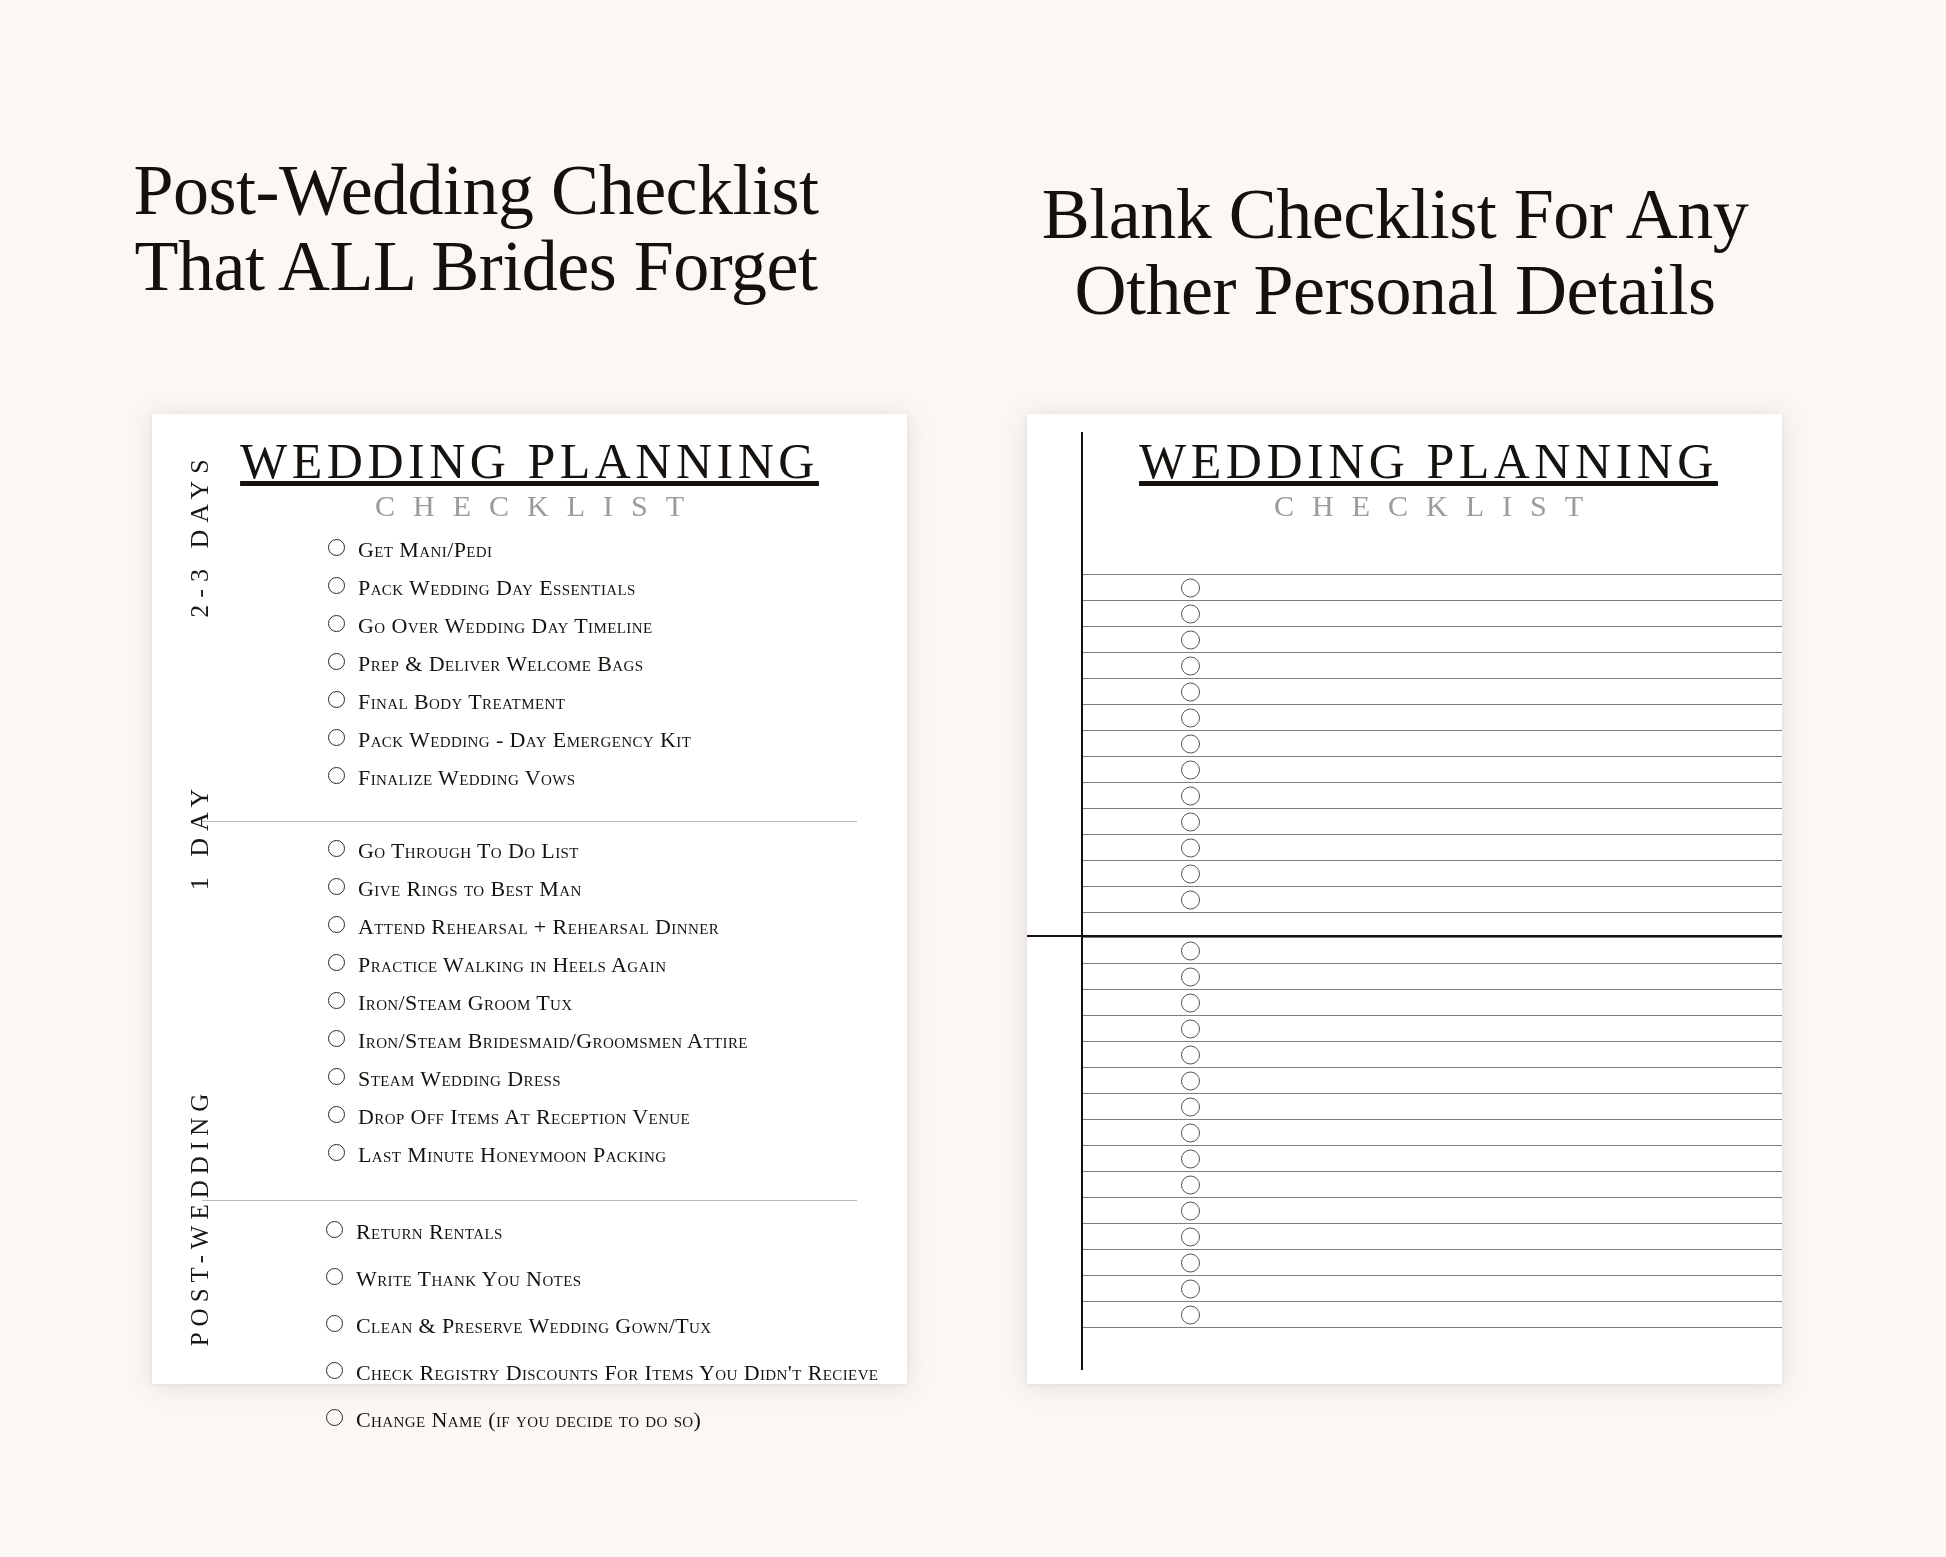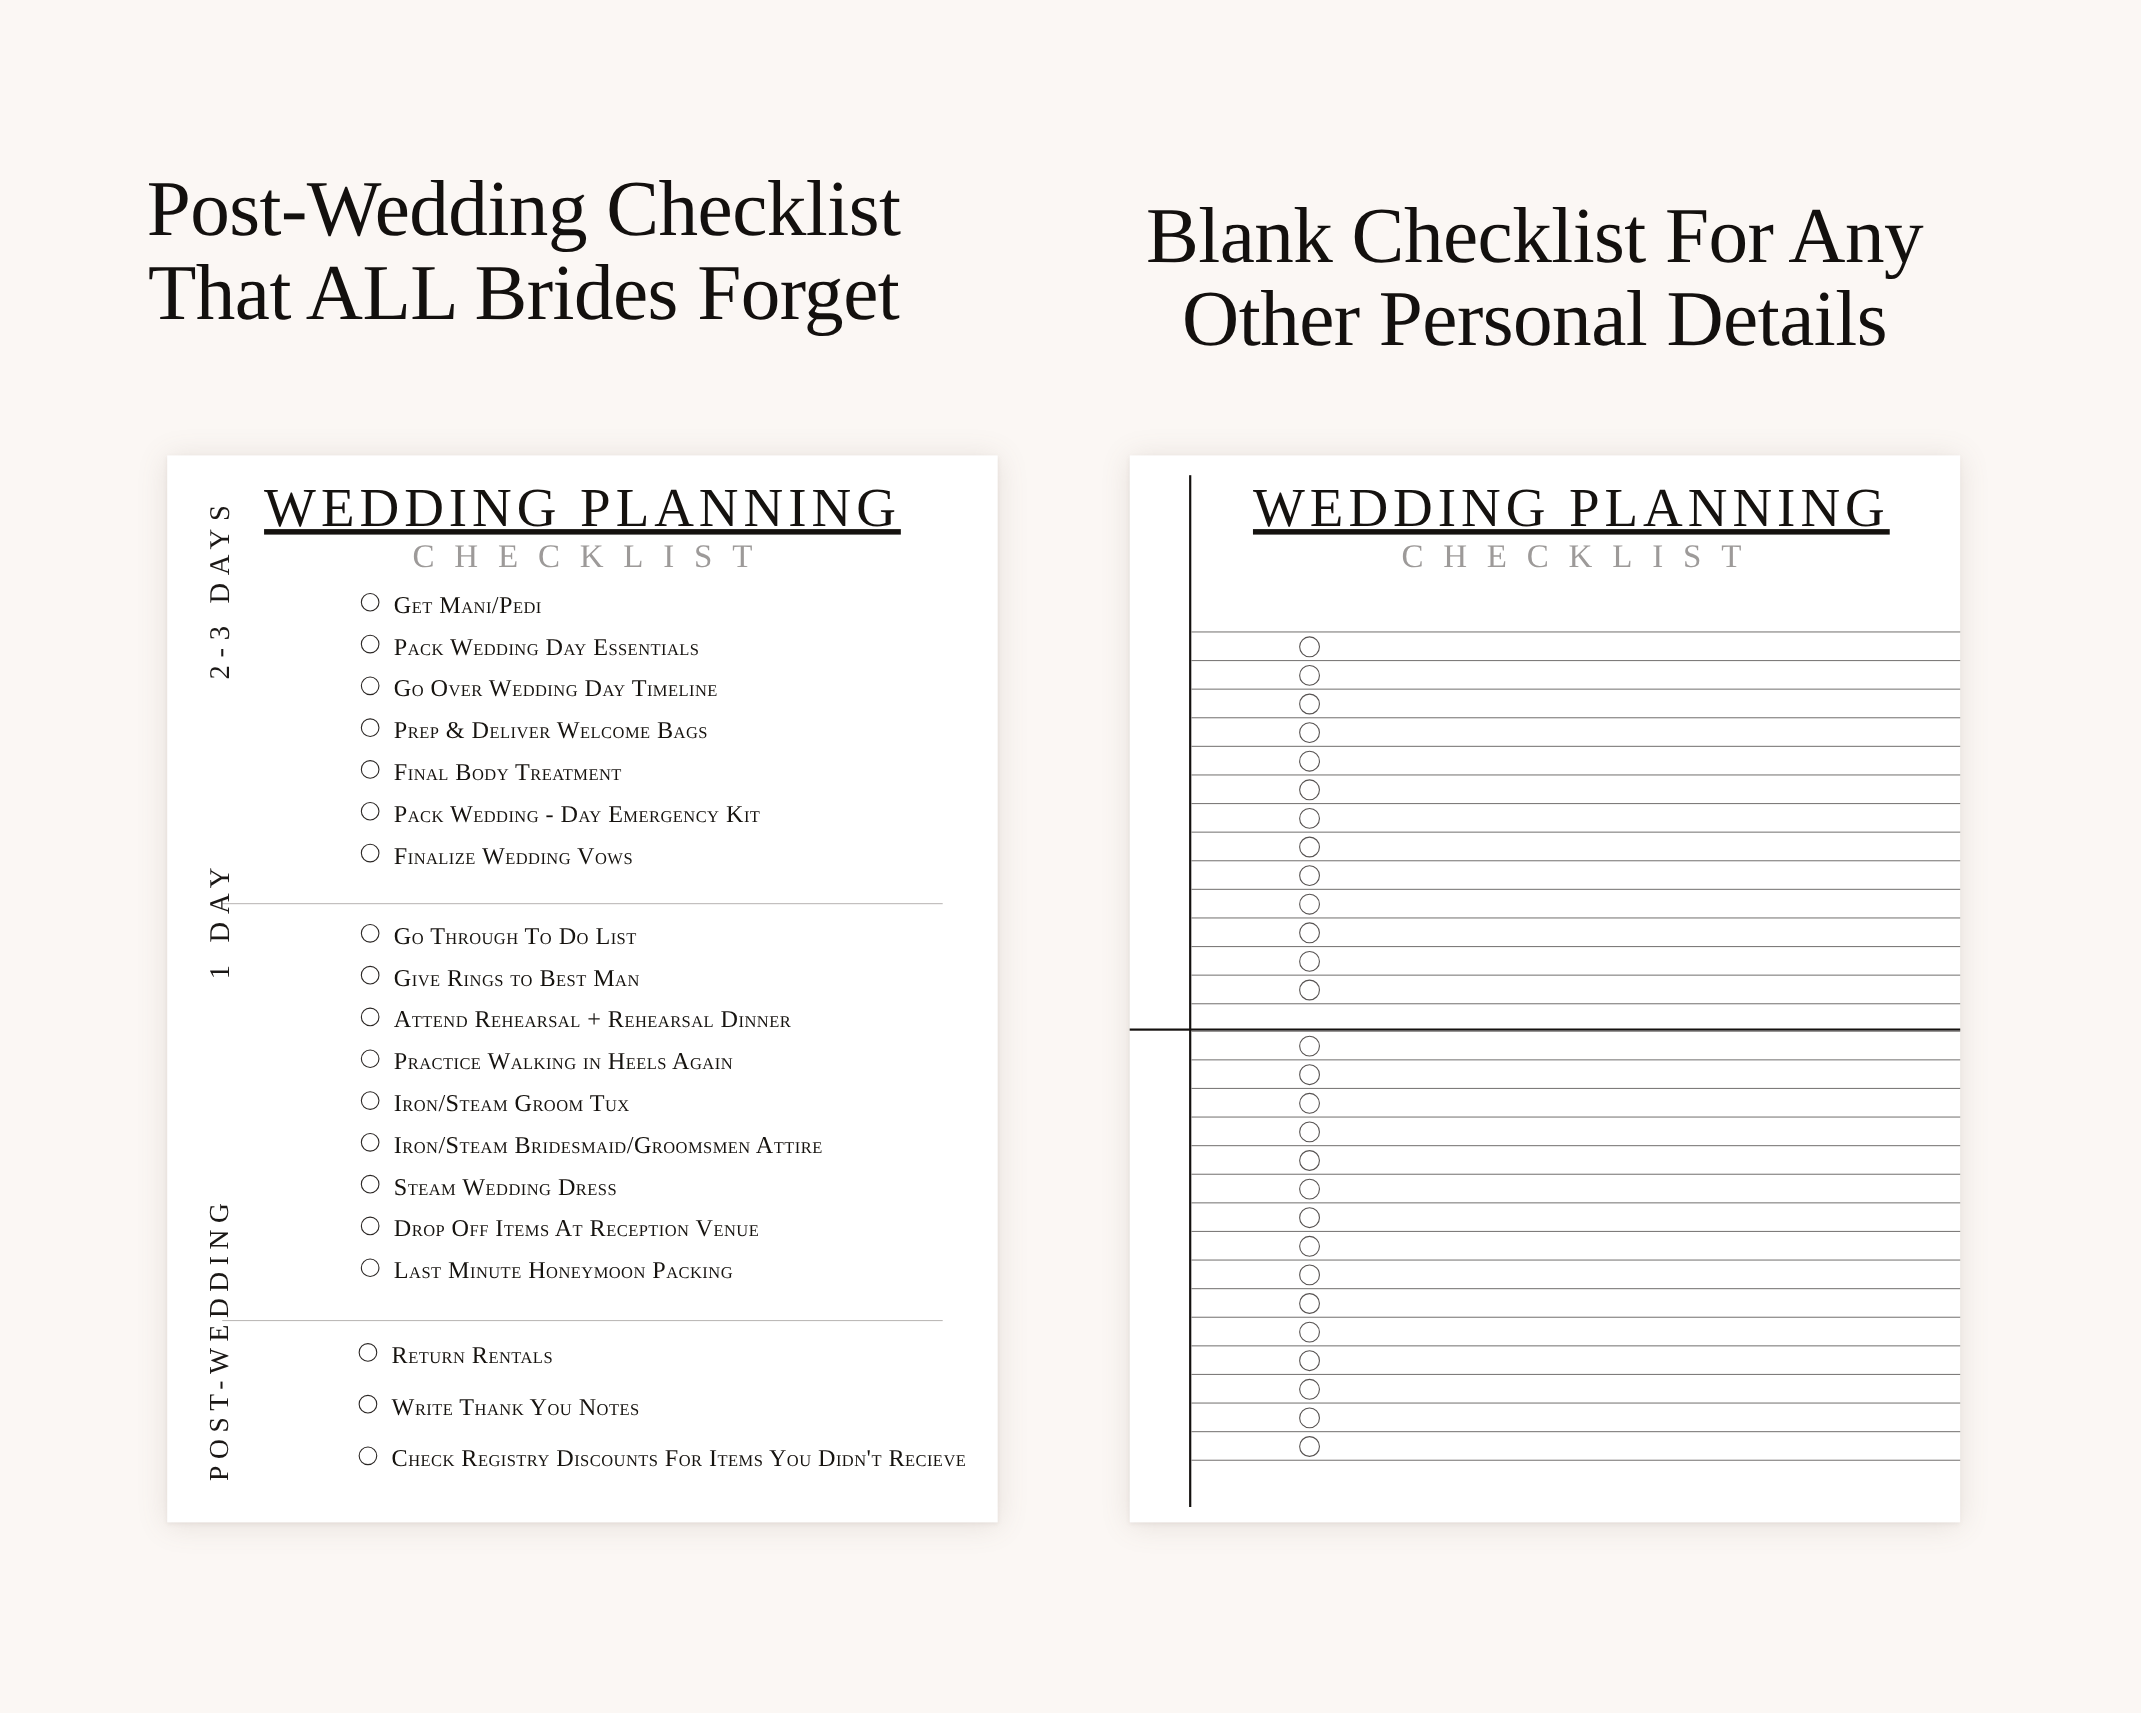--- a/index.html
+++ b/index.html
@@ -302,21 +302,29 @@
         <div class="item">
           <span class="bullet"></span>
           <span class="item-text">Return Rentals</span>
         </div>
         <div class="item">
           <span class="bullet"></span>
           <span class="item-text">Write Thank You Notes</span>
         </div>
         <div class="item">
           <span class="bullet"></span>
+          <span class="item-text">Clean &amp; Preserve Wedding Gown/Tux</span>
+        </div>
+        <div class="item">
+          <span class="bullet"></span>
           <span class="item-text">Check Registry Discounts For Items You Didn't Recieve</span>
+        </div>
+        <div class="item">
+          <span class="bullet"></span>
+          <span class="item-text">Change Name (if you decide to do so)</span>
         </div>
       </div>
     </div>
 
   </div>
 
   <div class="card" id="card-right">
 
     <div class="sheet">
       <div class="sheet-rail"></div>

